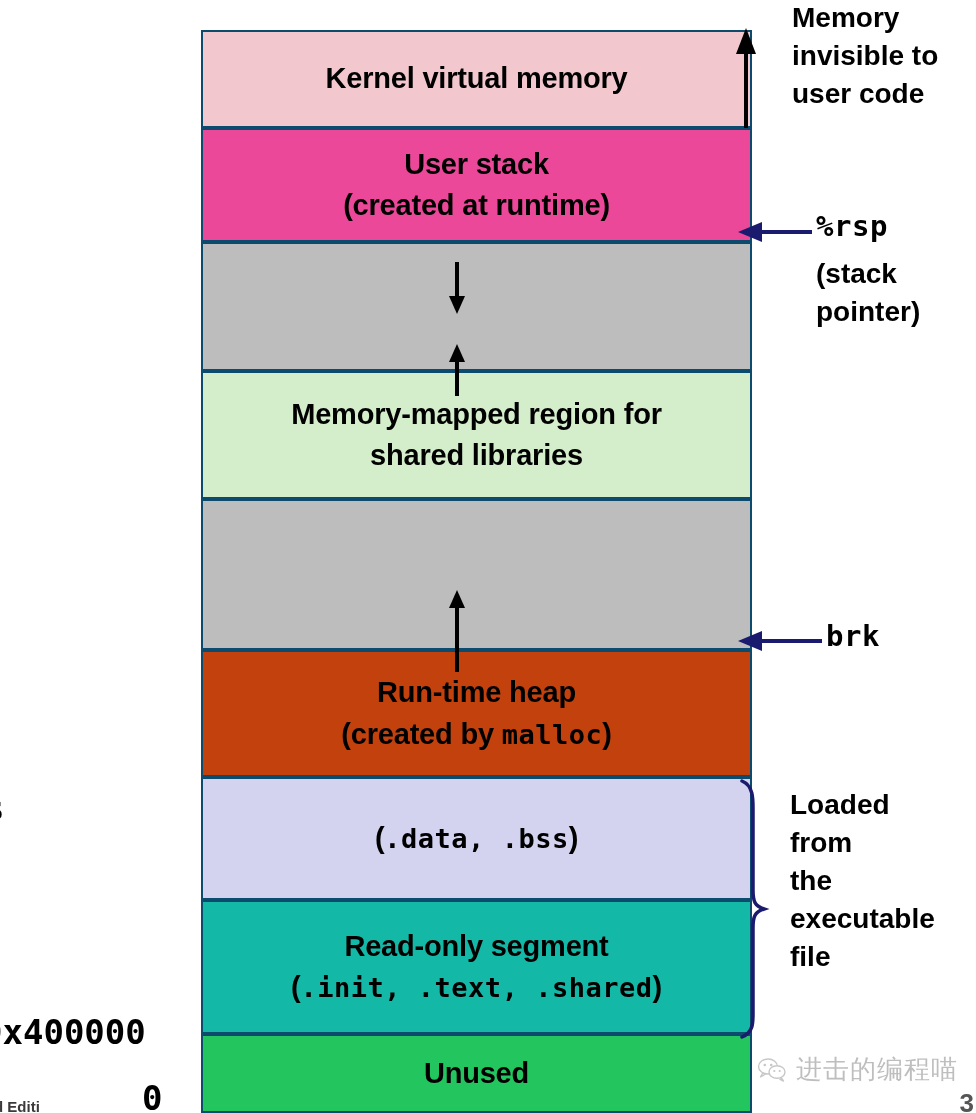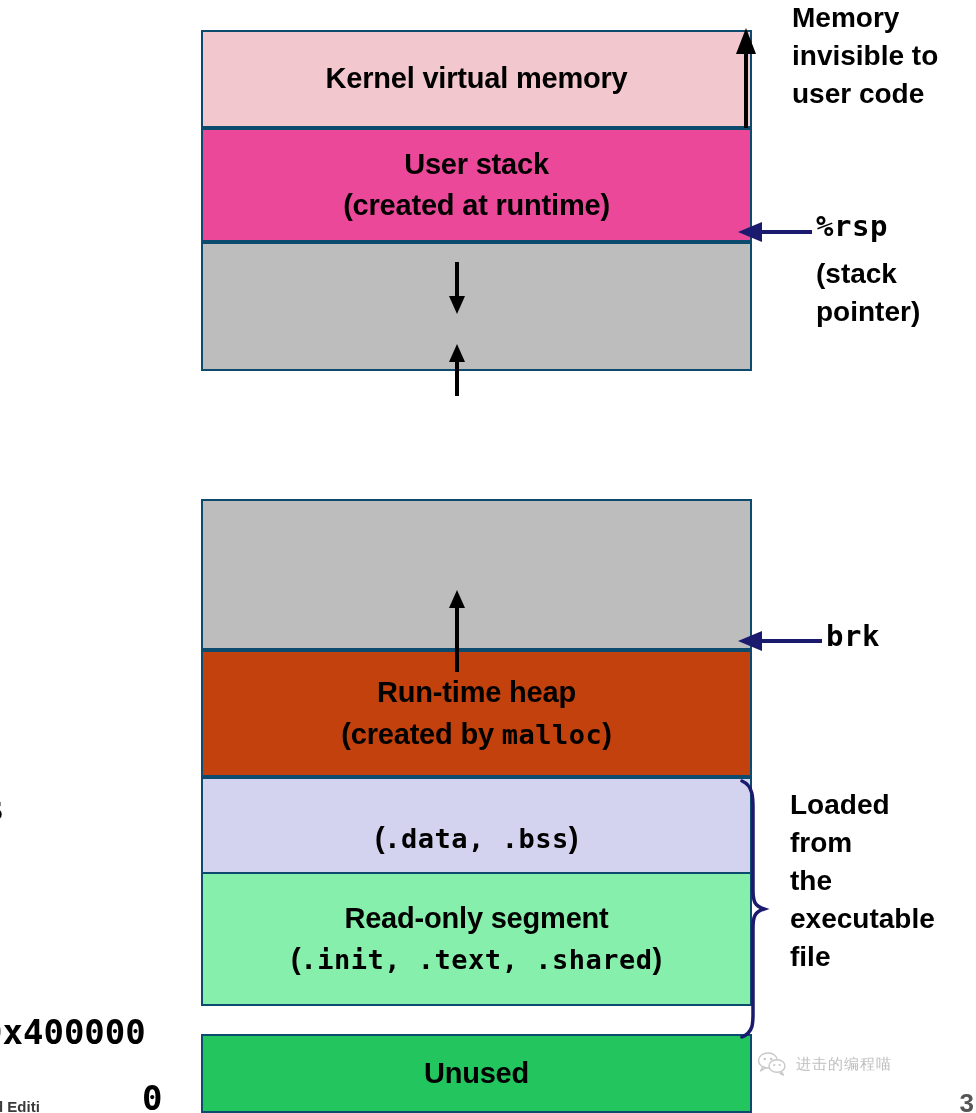--- a/index.html
+++ b/index.html
@@ -50,21 +50,21 @@
   }
 
   
   #seg-kernel      { top: 0px;    height: 98px;  background: #f2c8ce; }
   #seg-userstack   { top: 98px;   height: 114px; background: #ec4899; }
   #seg-gap-stack   { top: 212px;  height: 129px; background: #bdbdbd; }
   #seg-mmap        { top: 341px;  height: 128px; background: #d4edcb; }
   #seg-gap-mmap    { top: 469px;  height: 151px; background: #bdbdbd; }
   #seg-heap        { top: 620px;  height: 127px; background: #c2410c; }
   #seg-rw          { top: 747px;  height: 123px; background: #d3d3ef; }
-  #seg-ro          { top: 842px;  height: 134px; background: #86efac; }
+  #seg-ro          { top: 870px;  height: 134px; background: #14b8a6; }
   #seg-unused      { top: 1004px; height: 79px;  background: #22c55e; }
 
   
   .gap-arrow {
     position: absolute;
     left: 50%;
     transform: translateX(-50%);
     width: 24px;
   }
   #arrow-stack-down { top: 232px; height: 52px; }
@@ -138,21 +138,21 @@
     position: absolute;
     left: 757px;
     top: 1052px;
     display: flex;
     align-items: center;
     gap: 9px;
     opacity: 0.55;
   }
   #watermark .wm-text {
     font-family: "DejaVu Sans", sans-serif;
-    font-size: 15px;
+    font-size: 26px;
     color: #8a8a8a;
     letter-spacing: 1px;
   }
   #page-number {
     position: absolute;
     right: 2px;
     top: 1088px;
     font-family: "Liberation Sans", sans-serif;
     font-weight: bold;
     font-size: 26px;
@@ -168,20 +168,24 @@
     <span class="line">Kernel virtual memory</span>
   </div>
 
   <div class="seg" id="seg-userstack">
     <span class="line">User stack</span>
     <span class="line">(created at runtime)</span>
   </div>
 
   <div class="seg" id="seg-gap-stack"></div>
 
+  <div class="seg" id="seg-mmap">
+    <span class="line">Memory-mapped region for</span>
+    <span class="line">shared libraries</span>
+  </div>
 
   <div class="seg" id="seg-gap-mmap"></div>
 
   <div class="seg" id="seg-heap">
     <span class="line">Run-time heap</span>
     <span class="line"><span>(created by </span><span class="mono">malloc</span><span>)</span></span>
   </div>
 
   <div class="seg" id="seg-rw">
     <span class="line"><span>(</span><span class="mono">.data, .bss</span><span>)</span></span>

